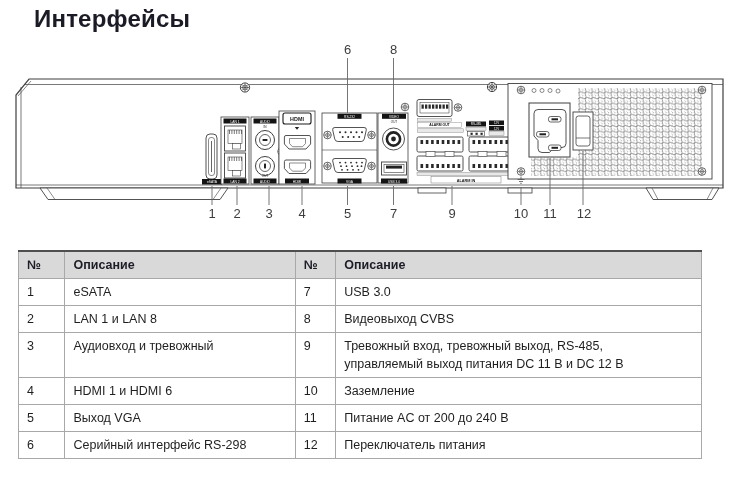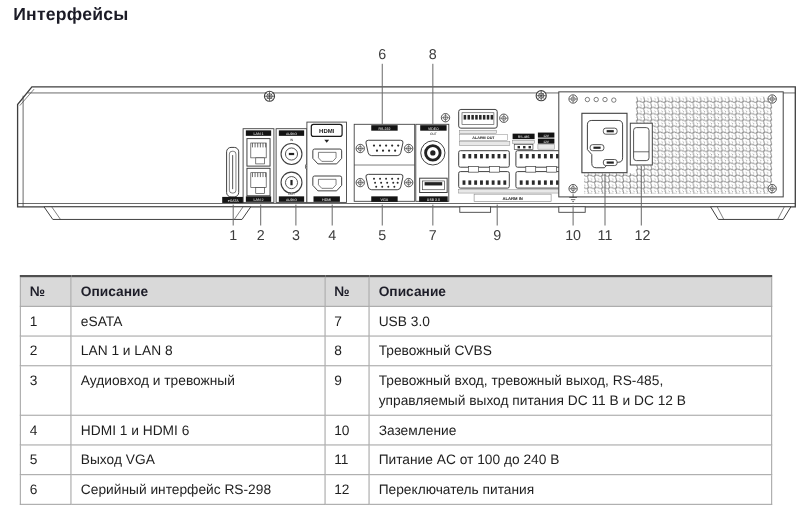--- a/index.html
+++ b/index.html
@@ -2,21 +2,21 @@
 <html style="--page-bg: #ffffff; --heading-text: #1b1b26; --table-header-bg: #d9d9d9; --table-border: #a8a8a8; --table-top-border: #4f4f4f; --body-text: #1f1f1f;"><head>
 <meta charset="utf-8">
 <style>
   :root{
     --page-bg:#ffffff; --heading-text:#1b1b26; --table-header-bg:#d9d9d9;
     --table-border:#a8a8a8; --table-top-border:#4f4f4f; --body-text:#1f1f1f;
   }
   html,body{margin:0;padding:0;}
   body{width:729px;height:477px;position:relative;background:var(--page-bg);
        font-family:"Liberation Sans","DejaVu Sans",sans-serif;overflow:hidden;}
-  .heading{position:absolute;left:12px;top:5px;font-size:16px;font-weight:bold;
+  .heading{position:absolute;left:34px;top:5px;font-size:24px;font-weight:bold;
            color:var(--heading-text);letter-spacing:0.2px;}
   svg.figure{position:absolute;left:0;top:0;}
   table.iface{position:absolute;left:18px;top:250px;width:684px;border-collapse:collapse;
               table-layout:fixed;font-size:12.5px;color:var(--body-text);}
   table.iface th,table.iface td{border:1px solid var(--table-border);padding:4px 8px;
               line-height:18px;vertical-align:top;text-align:left;white-space:pre-line;}
   table.iface thead th{background:var(--table-header-bg);border-top:2px solid var(--table-top-border);
               font-weight:bold;color:#1d1d28;}
   .c1{width:46px}.c2{width:228px}.c3{width:40px}.c4{width:362px}
 </style>
@@ -356,40 +356,40 @@
     <tr>
       <td>1</td>
       <td>eSATA</td>
       <td>7</td>
       <td>USB 3.0</td>
     </tr>
     <tr>
       <td>2</td>
       <td>LAN 1 и LAN 8</td>
       <td>8</td>
-      <td>Тревожный CVBS</td>
+      <td>Видеовыход CVBS</td>
     </tr>
     <tr>
       <td>3</td>
       <td>Аудиовход и тревожный</td>
       <td>9</td>
       <td>Тревожный вход, тревожный выход, RS-485,
 управляемый выход питания DC 11 В и DC 12 В</td>
     </tr>
     <tr>
       <td>4</td>
       <td>HDMI 1 и HDMI 6</td>
       <td>10</td>
       <td>Заземление</td>
     </tr>
     <tr>
       <td>5</td>
       <td>Выход VGA</td>
       <td>11</td>
-      <td>Питание AC от 100 до 240 В</td>
+      <td>Питание AC от 200 до 240 В</td>
     </tr>
     <tr>
       <td>6</td>
       <td>Серийный интерфейс RS-298</td>
       <td>12</td>
       <td>Переключатель питания</td>
     </tr>
   </tbody>
 </table>
 

